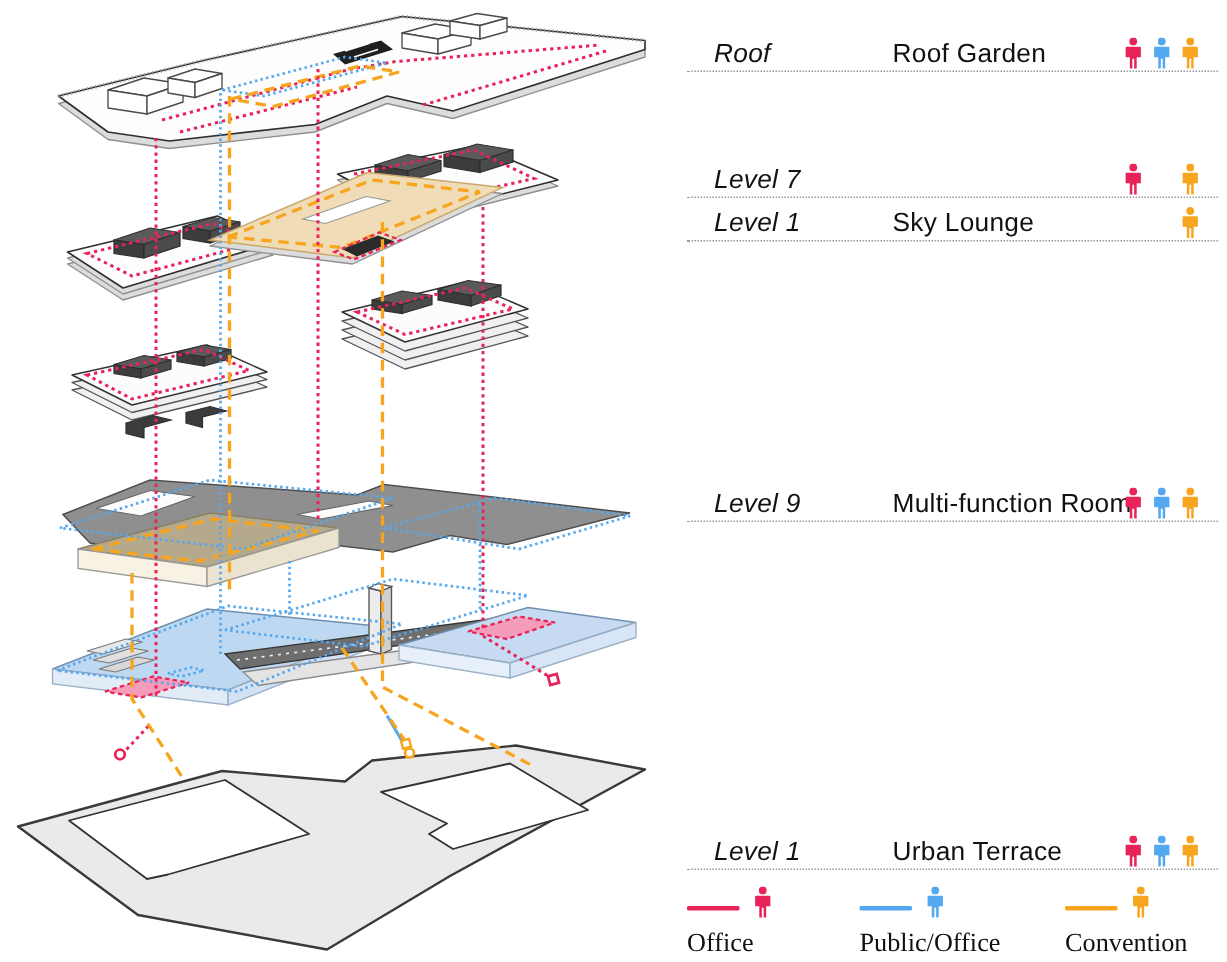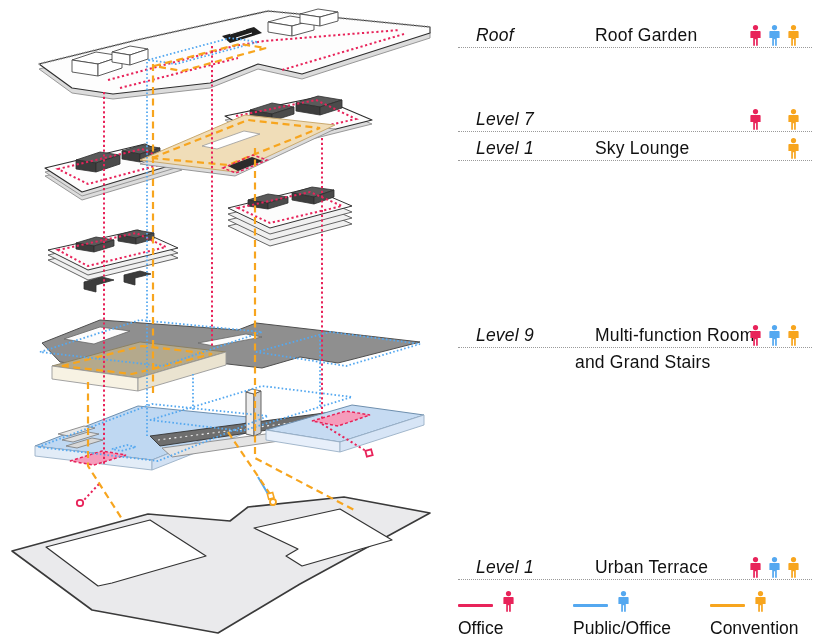--- a/index.html
+++ b/index.html
@@ -23,21 +23,21 @@
   .k-public{color:var(--public-retail);}
   .k-convention{color:var(--convention);}
 
   
   .lg-item{position:absolute;top:590px;height:50px;}
   .lg-line{position:absolute;left:0;top:14px;width:35px;height:3.4px;border-radius:1px;display:block;}
   .lg-line.k-office{background:var(--office);}
   .lg-line.k-public{background:var(--public-retail);}
   .lg-line.k-convention{background:var(--convention);}
   .lg-person{position:absolute;left:44px;top:1px;}
-  .lg-label{position:absolute;left:0;top:28px;font-size:17.5px;white-space:nowrap;}
+  .lg-label{position:absolute;left:0;top:28px;font-size:17.5px;white-space:nowrap;font-family:Liberation Serif, serif;}
 
   
   .red-dot{stroke:var(--office);stroke-width:2;stroke-dasharray:2.2 2.6;fill:none;}
   .red-dash{stroke:var(--office);stroke-width:1.5;stroke-dasharray:3 2.2;fill:none;}
   .blue-dot{stroke:var(--public-retail);stroke-width:1.8;stroke-dasharray:1.6 2.2;fill:none;}
   .blue-solid{stroke:var(--public-retail);stroke-width:2;fill:none;}
   .or-dash{stroke:var(--convention);stroke-width:2.2;stroke-dasharray:7 4.5;fill:none;}
   .plate{fill:#fdfdfd;stroke:#2e2e2e;stroke-width:1.1;stroke-linejoin:round;}
   .plate-under{fill:#dcdcdc;stroke:#8f8f8f;stroke-width:.9;stroke-linejoin:round;}
   .stackp{fill:#f0f0f0;stroke:#555;stroke-width:.9;stroke-linejoin:round;}
@@ -273,21 +273,20 @@
       </svg>
     <svg class="person k-convention" viewBox="0 0 13 21">
         <use href="#person"></use>
       </svg>
   </span>
 </div>
 
 <div class="lv-row" style="top:325px">
   <span class="lv-label">Level 9</span>
   <span class="lv-name">Multi-function Room</span>
-  <span class="lv-name2">and Grand Stairs</span>
   <span class="lv-icons">
     <svg class="person k-office" viewBox="0 0 13 21">
         <use href="#person"></use>
       </svg>
     <svg class="person k-public" viewBox="0 0 13 21">
         <use href="#person"></use>
       </svg>
     <svg class="person k-convention" viewBox="0 0 13 21">
         <use href="#person"></use>
       </svg>

